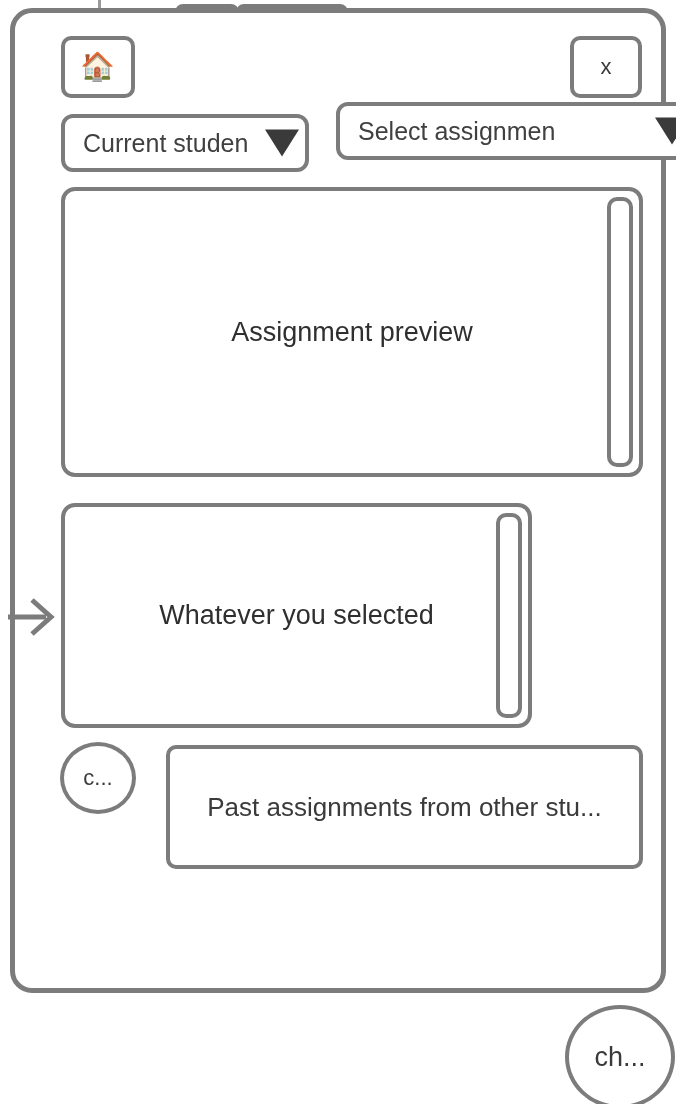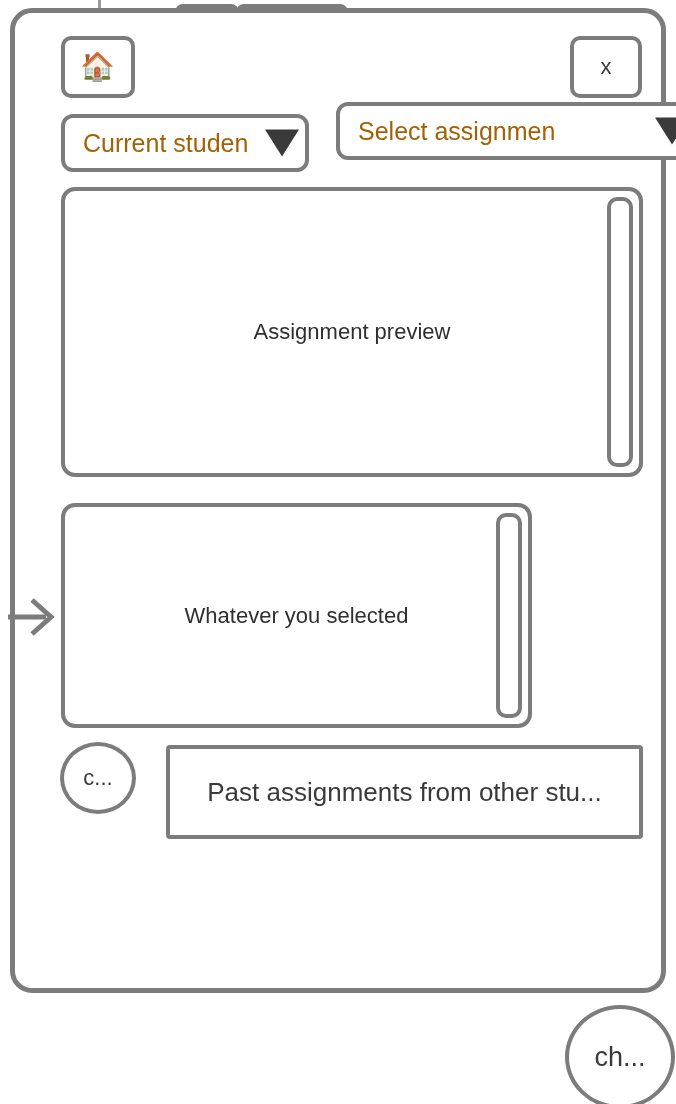--- a/index.html
+++ b/index.html
@@ -94,21 +94,21 @@
   .dropdown {
     height: 58px;
     border-radius: 12px;
     justify-content: flex-start;
     padding: 0 4px 0 18px;
     overflow: hidden;
     white-space: nowrap;
   }
   .dropdown .dd-label {
     font-size: 25px;
-    color: #a16207;
+    color: #404040;
   }
   .dd-caret {
     position: absolute;
     right: 6px;
     top: 50%;
     transform: translateY(-50%);
     width: 0;
     height: 0;
     border-left: 17px solid transparent;
     border-right: 17px solid transparent;
@@ -123,21 +123,21 @@
     left: 336px;
     top: 102px;
     width: 363px;
   }
 
   
   .panel {
     border-radius: 14px;
   }
   .panel .panel-label {
-    font-size: 22px;
+    font-size: 27px;
     color: #2f2f2f;
     text-align: center;
   }
   .scrollbar {
     position: absolute;
     top: 6px;
     bottom: 6px;
     right: 6px;
     width: 26px;
     border: 4px solid #7c7c7c;
@@ -166,22 +166,22 @@
     height: 72px;
     border-radius: 50%;
     font-size: 22px;
   }
 
   
   #past-bar {
     left: 166px;
     top: 745px;
     width: 477px;
-    height: 94px;
-    border-radius: 4px;
+    height: 124px;
+    border-radius: 10px;
     font-size: 26px;
     padding: 0 8px;
     box-sizing: border-box;
     overflow: hidden;
     white-space: nowrap;
   }
 
   
   #left-arrow {
     position: absolute;

